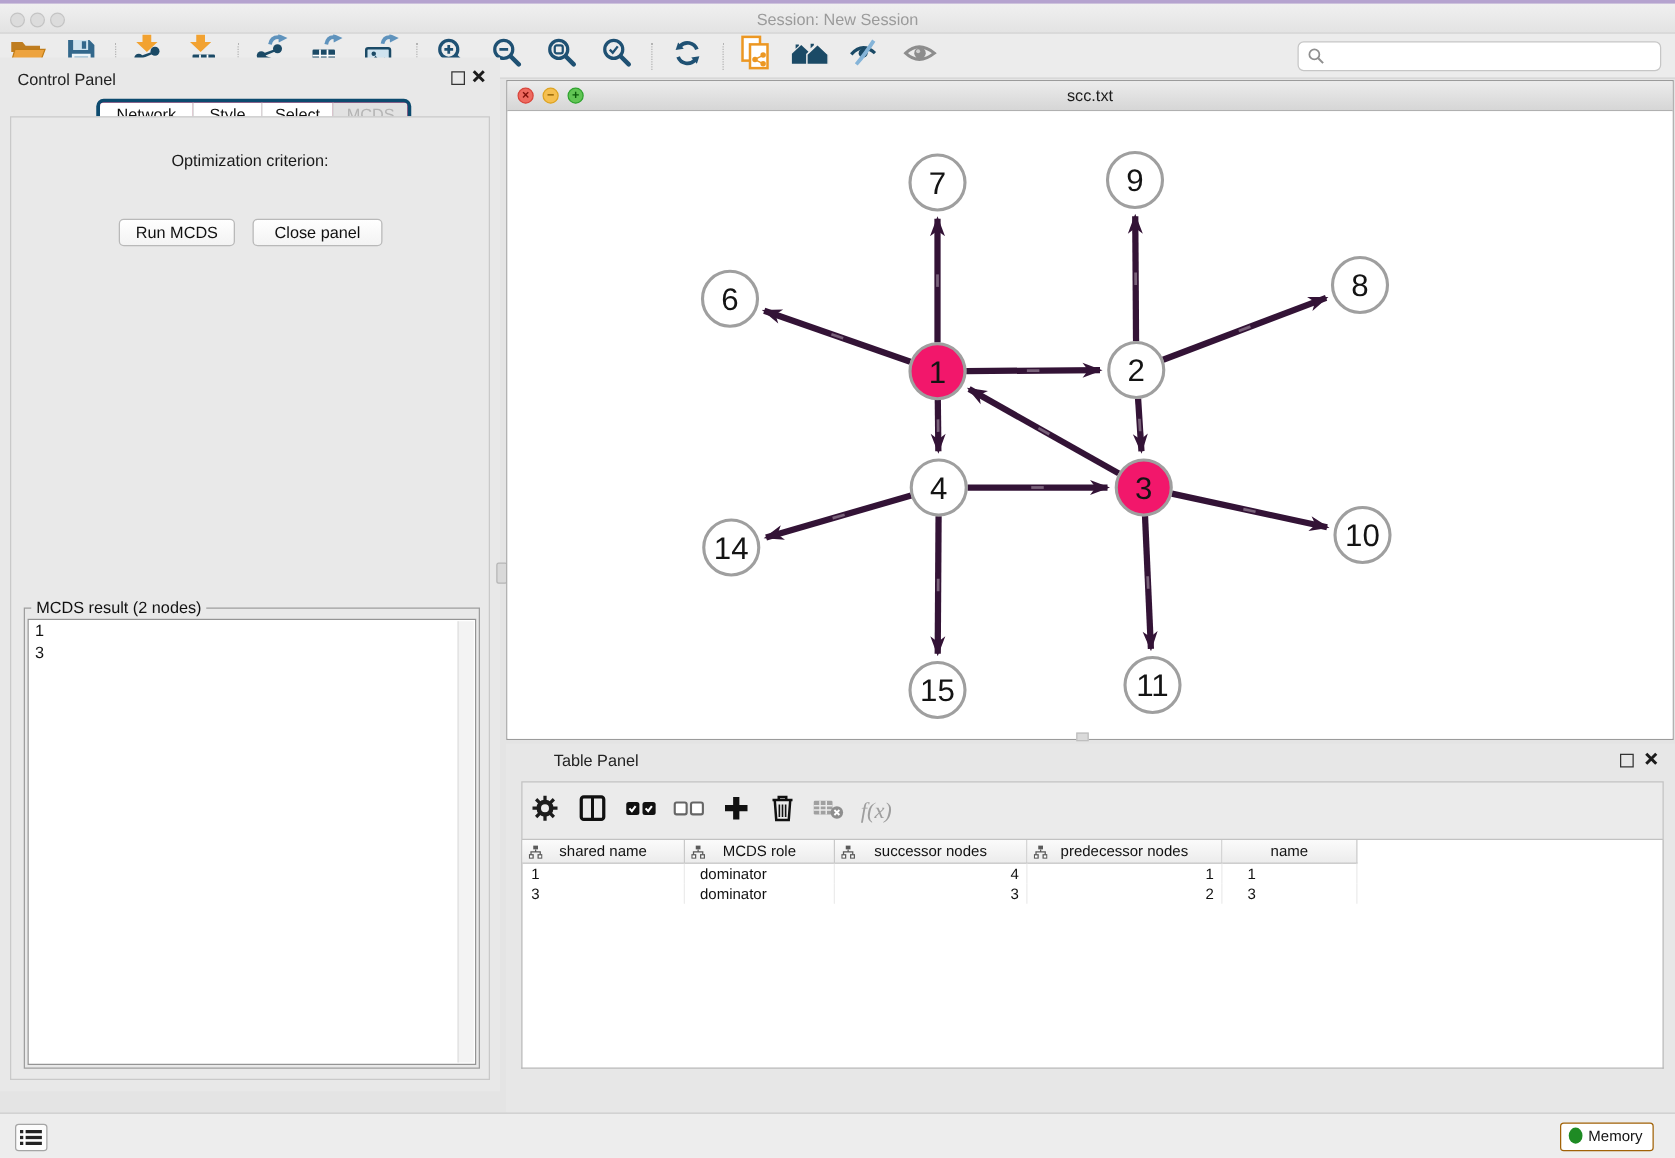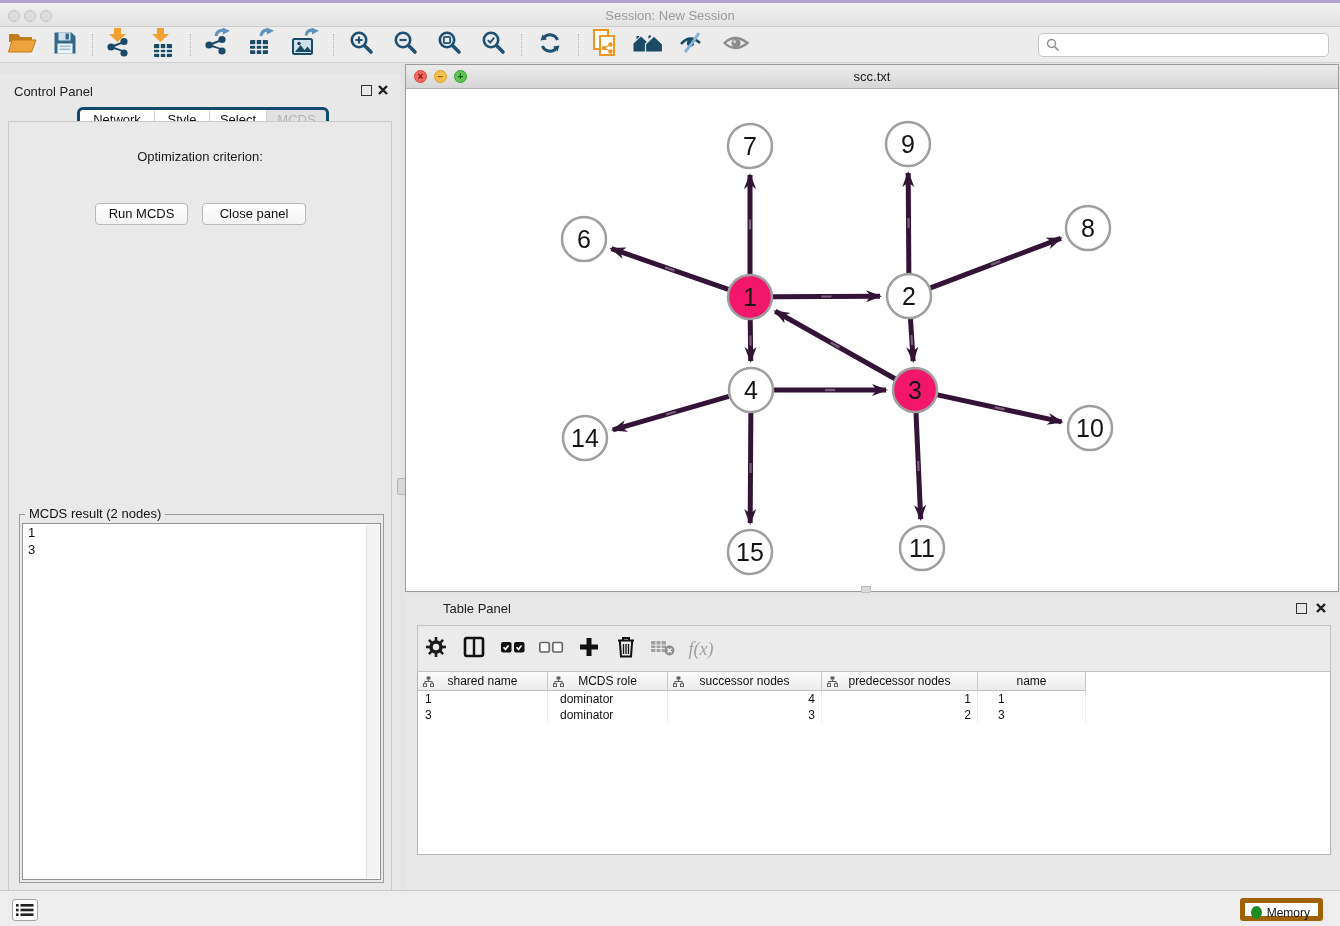--- a/index.html
+++ b/index.html
@@ -9,21 +9,21 @@
   .titlebar{position:absolute;left:0;top:3px;width:100%;height:24px;background:linear-gradient(#f0f0f0,#e3e3e3);border-bottom:1px solid #cfcfcf;}
   .tl-dot{position:absolute;top:7px;width:12px;height:12px;border-radius:50%;border:1px solid #c4c4c4;background:#dcdcdc;}
   .win-title{position:absolute;top:5px;width:100%;text-align:center;font-size:13px;color:#9b9b9b;}
   .toolbar{position:absolute;left:0;top:27px;width:100%;height:36px;background:#ececec;border-bottom:1px solid #d2d2d2;}
   .tbi{position:absolute;top:50%;transform:translate(-50%,-50%);}
   .tbsep{position:absolute;top:7px;height:22px;width:0;border-left:1px dotted #b4b4b4;}
   .search{position:absolute;right:11px;top:6px;width:291px;height:24px;background:#fff;border:1px solid #c6c6c6;border-radius:5px;}
   .search svg{position:absolute;left:7px;top:4px;}
 
   
-  .cpanel{position:absolute;left:0;top:74px;width:400px;height:827px;background:#e8e8e8;padding-left:40px;}
+  .cpanel{position:absolute;left:0;top:46px;width:400px;height:827px;background:#e8e8e8;padding-left:40px;}
   .dock-title{position:absolute;left:14px;top:10px;font-size:13px;color:#222;}
   .dock-float{position:absolute;width:11px;height:11px;border:1.6px solid #333;}
   .dock-close{position:absolute;}
   .seg{position:absolute;display:flex;background:#be185d;border:3px solid #0c4a6e;border-radius:6px;overflow:hidden;}
   .seg .sg{font-size:13px;text-align:center;line-height:20px;height:20px;background:#fff;color:#111;border-left:1px solid #d2d2d2;}
   .seg .sg:first-child{border-left:none;}
   .seg .sg.sel{background:#e2e2e2;color:#b4b4b4;}
   .cp-box{position:absolute;left:8px;top:47px;width:384px;height:771px;border:1px solid #c9c9c9;background:#e9e9e9;}
   .opt-label{position:absolute;left:0;top:27px;width:100%;text-align:center;font-size:13px;color:#1a1a1a;}
   .dropdown{position:absolute;left:35px;top:48px;width:312px;height:23px;background:#fff;border:1px solid #b9b9b9;border-radius:4px;font-size:13px;line-height:21px;padding-left:9px;color:#111;}
@@ -50,21 +50,21 @@
   .tpi{position:absolute;top:50%;transform:translate(-50%,-50%);}
   .tp-table{position:absolute;left:12px;top:77px;width:914px;height:183px;background:#fff;border:1px solid #b5b5b5;border-top:none;}
   .th-row{position:absolute;left:0;top:0;height:19px;}
   .th-cell{position:absolute;top:0;height:19px;background:linear-gradient(#fbfbfb,#ececec);border-right:1px solid #c9c9c9;border-bottom:1px solid #bfbfbf;font-size:12px;color:#111;text-align:center;line-height:18px;}
   .th-cell svg{position:absolute;left:5px;top:4px;}
   .td-cell{position:absolute;font-size:12px;color:#111;line-height:16px;height:16px;border-right:1px solid #ececec;}
   .fx{font-family:"Liberation Serif",serif;font-style:italic;font-size:18px;color:#9e9e9e;}
 
   .statusbar{position:absolute;left:0;top:890px;width:100%;height:36px;background:#ededed;border-top:1px solid #c9c9c9;}
   .list-btn{position:absolute;left:12px;top:8px;width:26px;height:22px;border:1px solid #a5a5a5;border-radius:3px;background:#fcfcfc;}
-  .mem-btn{position:absolute;right:17px;top:7px;height:23px;border:5px solid #a16207;border-radius:3px;background:#fff;font-size:12px;color:#111;padding:0 8px 0 6px;line-height:21px;}
+  .mem-btn{position:absolute;right:17px;top:7px;height:23px;border:1px solid #a16207;border-radius:3px;background:#fff;font-size:12px;color:#111;padding:0 8px 0 6px;line-height:21px;}
   .mem-dot{display:inline-block;width:11px;height:13px;border-radius:50%;background:#1e8b24;vertical-align:-2px;margin-right:5px;}
 </style>
 </head>
 <body>
 
 <div class="screen">
   <div class="topstrip"></div>
 
   <div class="titlebar">
     <span class="tl-dot" style="left:8px"></span>

